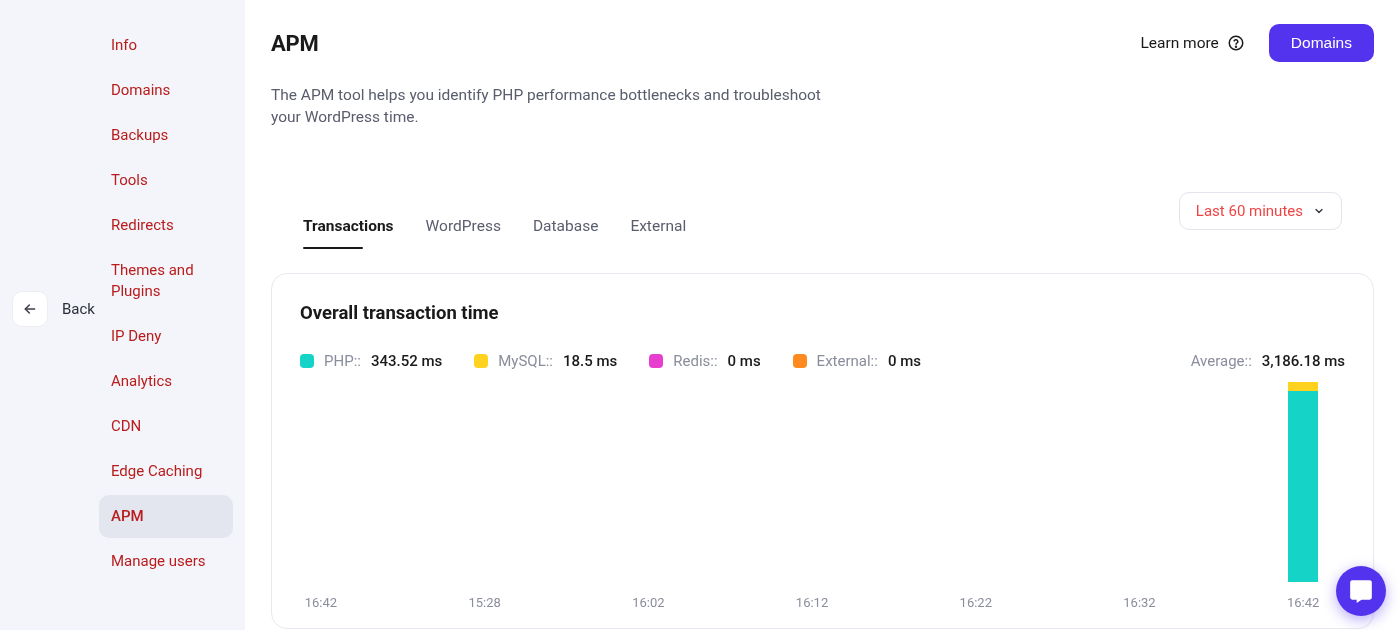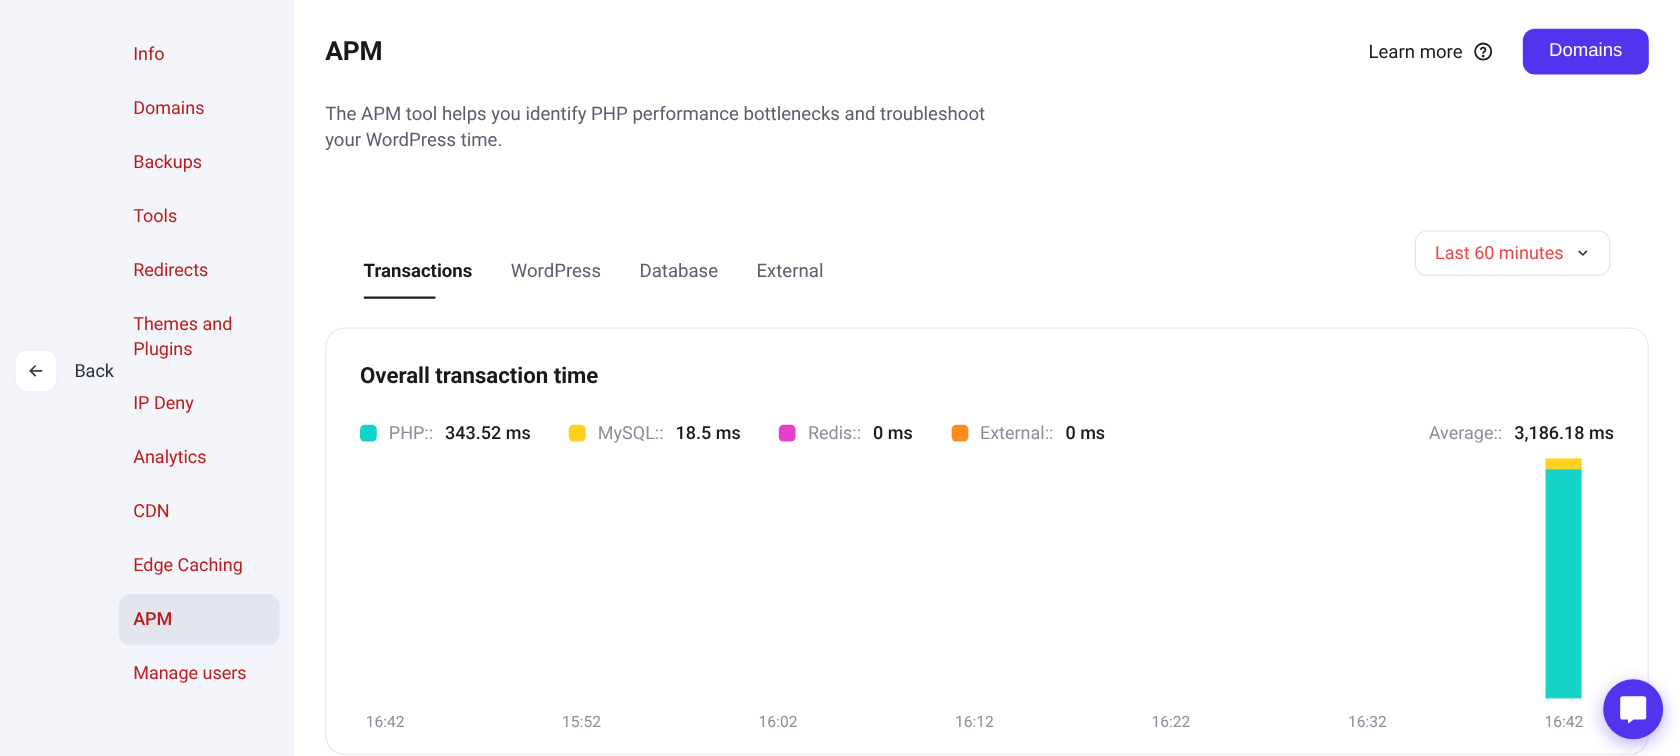--- a/index.html
+++ b/index.html
@@ -228,21 +228,21 @@
         </div>
       <div class="chart-wrap">
         <div class="chart-area" id="chart-area">
             <div class="bar-slot" style="left: 96%; height: 100%;">
               <div class="bar-seg" style="background: rgb(255, 210, 31); height: 4.44444%;"></div>
               <div class="bar-seg" style="background: rgb(22, 211, 200); height: 95.5556%;"></div>
             </div>
           </div>
         <div class="xaxis" id="xaxis">
             <span class="xtick" style="left: 2%;">16:42</span>
-            <span class="xtick" style="left: 17.6667%;">15:52</span>
+            <span class="xtick" style="left: 17.6667%;">15:28</span>
             <span class="xtick" style="left: 33.3333%;">16:02</span>
             <span class="xtick" style="left: 49%;">16:12</span>
             <span class="xtick" style="left: 64.6667%;">16:22</span>
             <span class="xtick" style="left: 80.3333%;">16:32</span>
             <span class="xtick" style="left: 96%;">16:42</span>
           </div>
       </div>
     </section>
 
     <div class="chat-fab">

